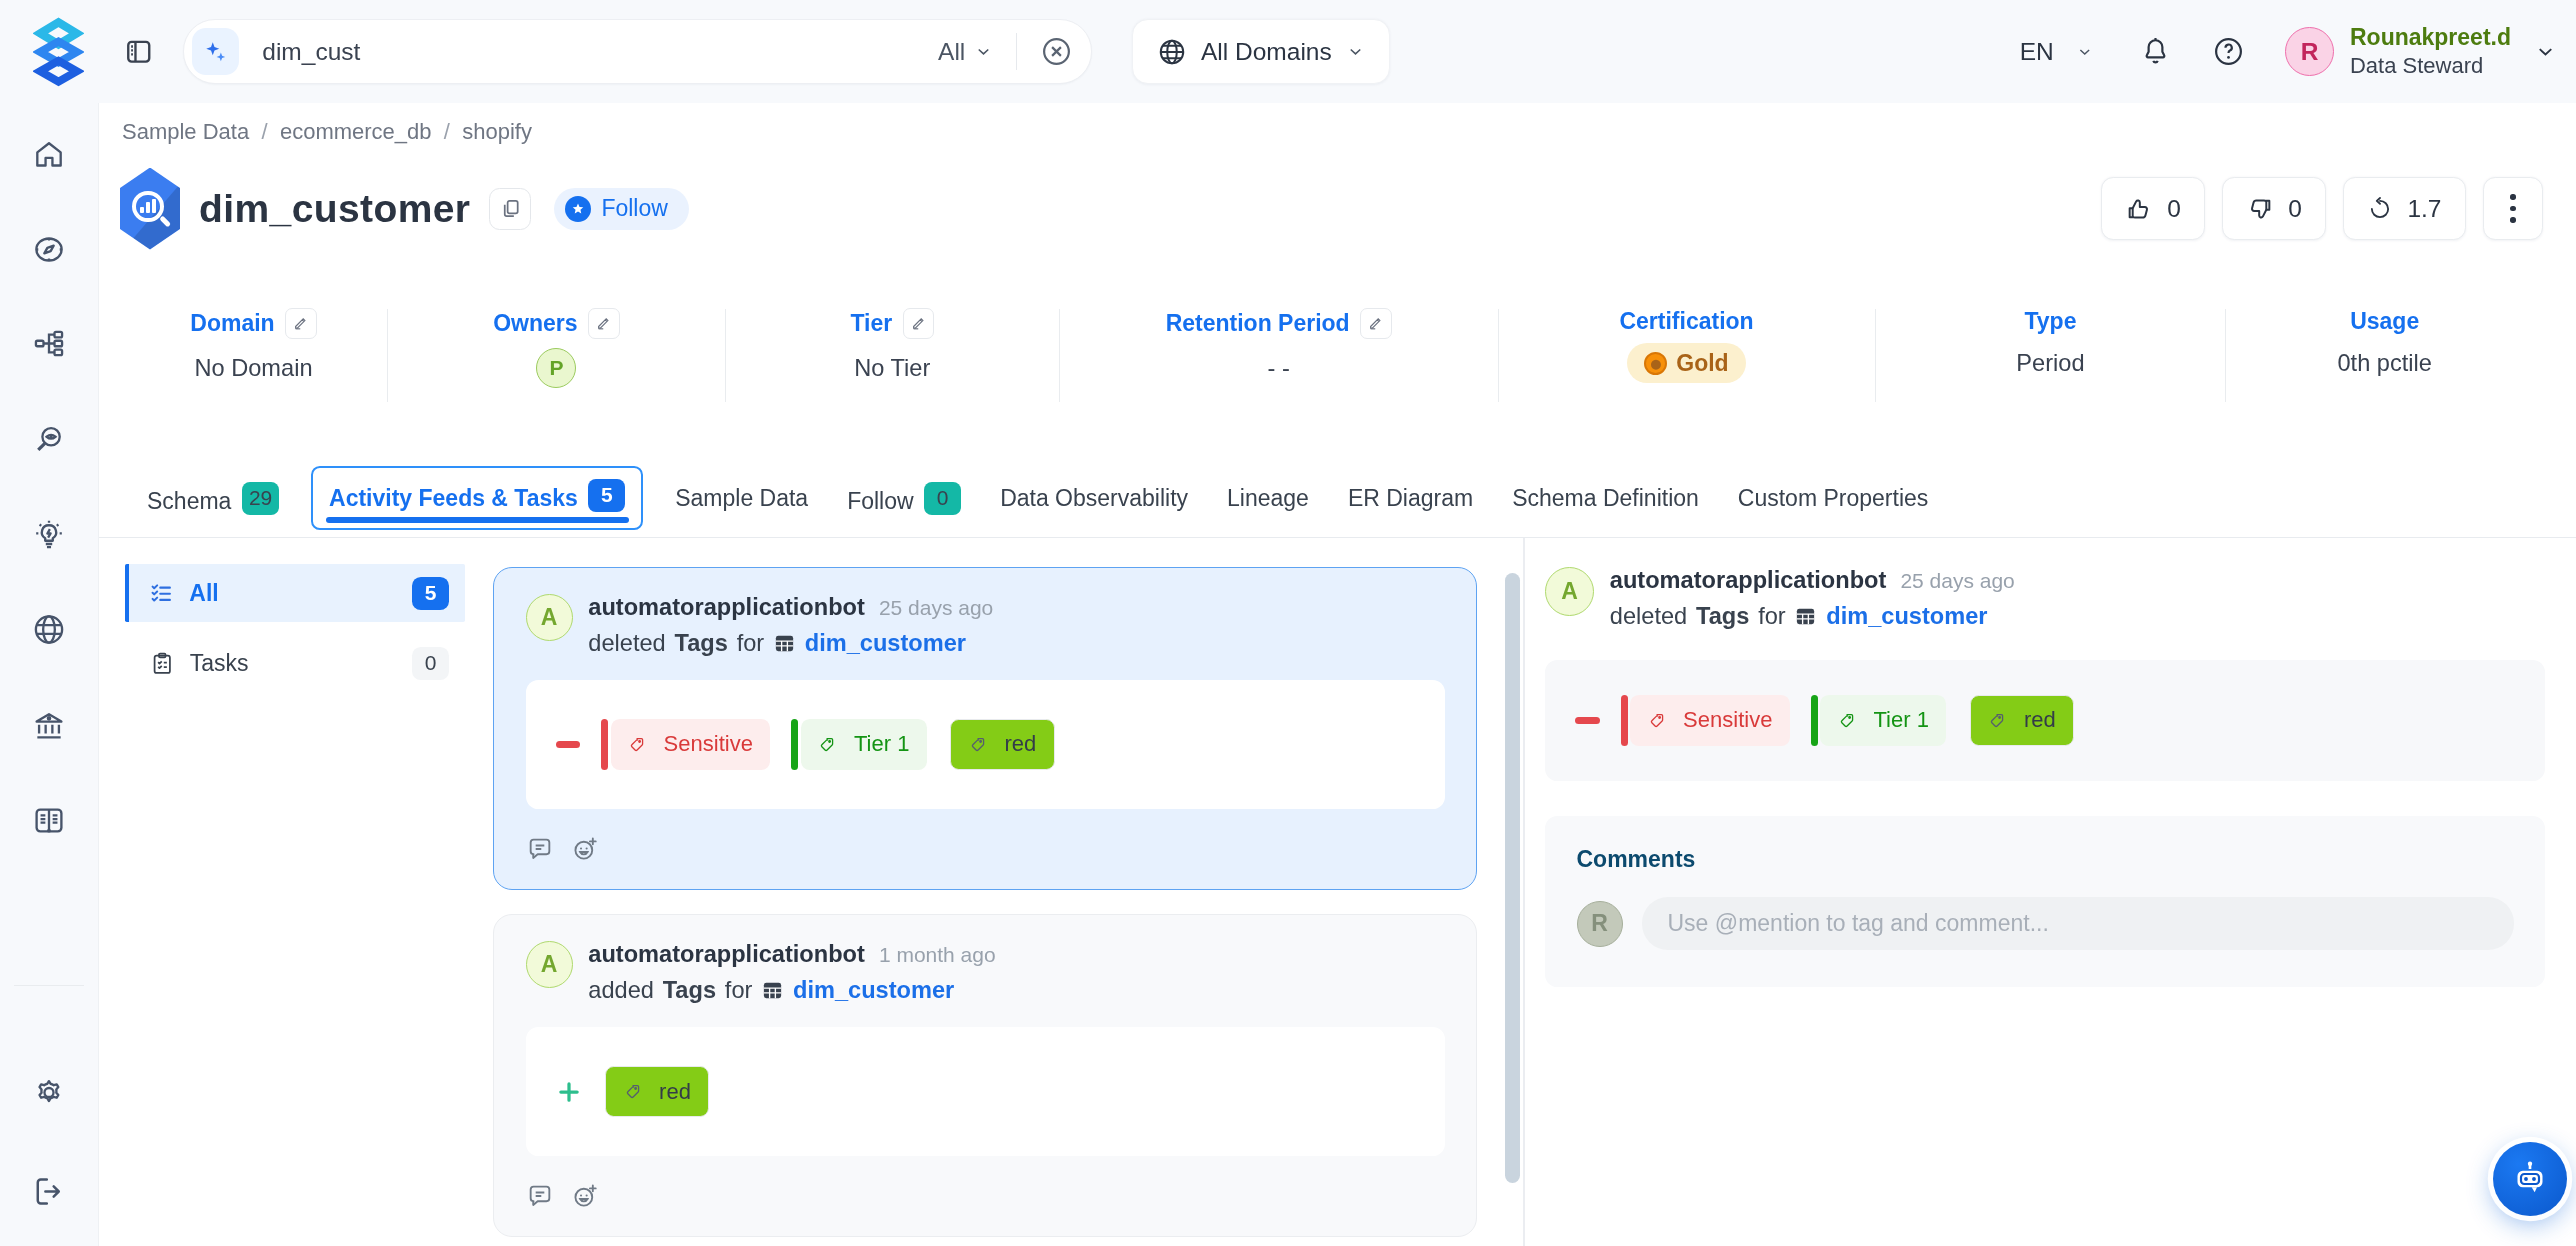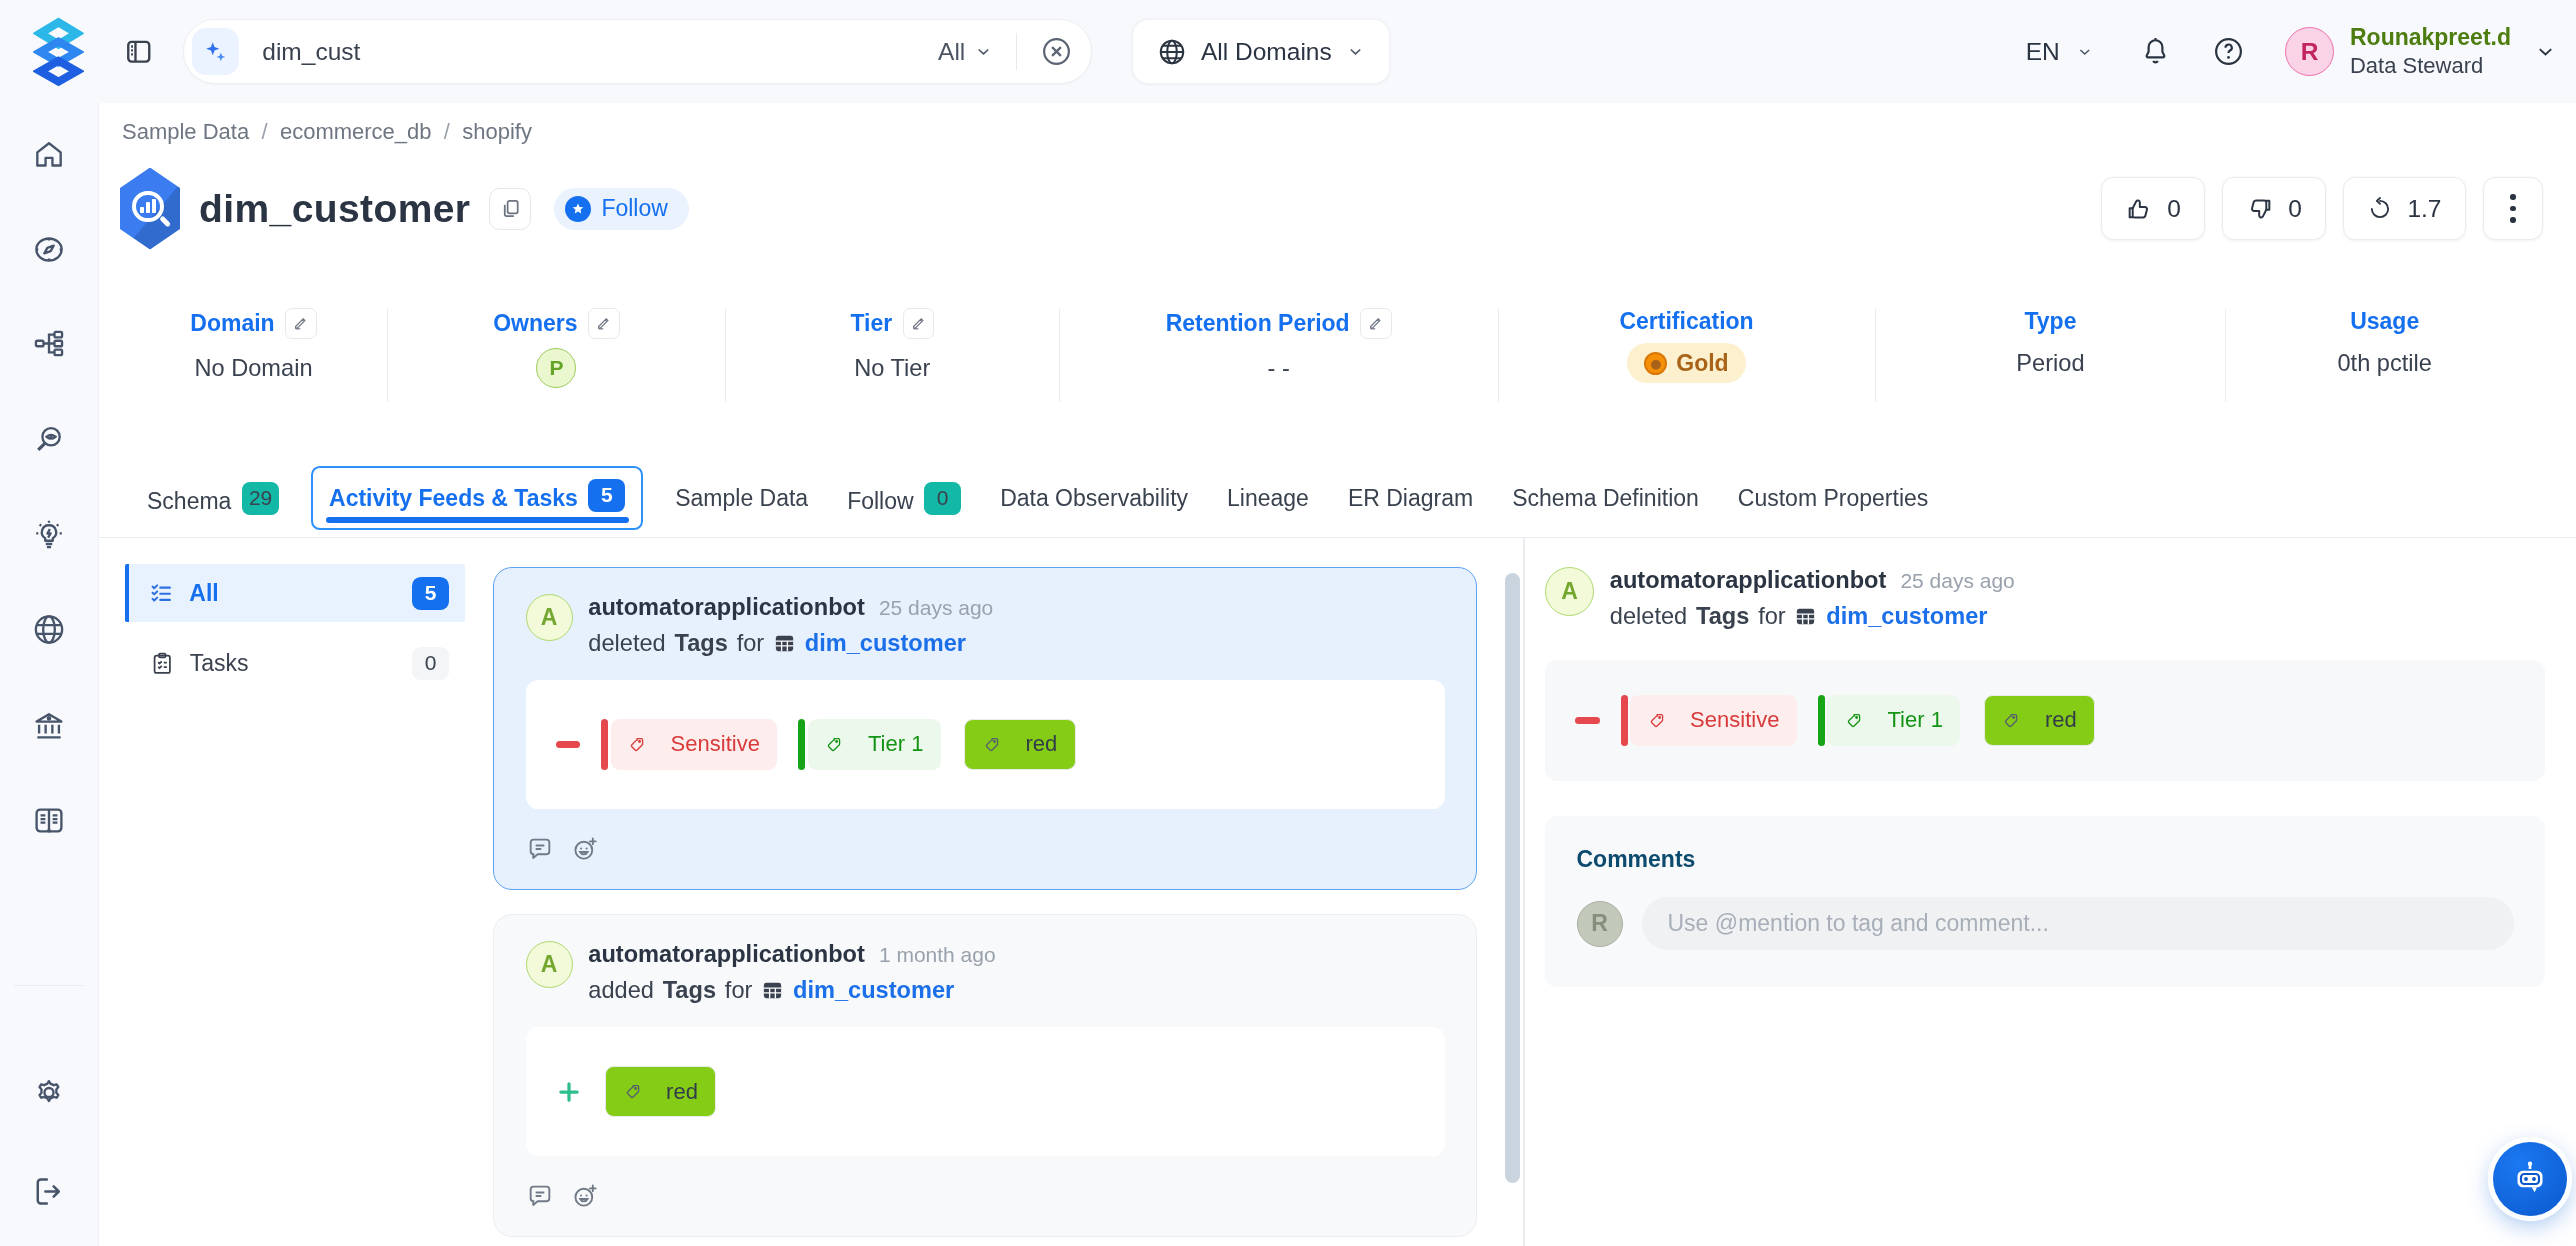--- a/index.html
+++ b/index.html
@@ -17,21 +17,21 @@
     padding:0 17.5px 0 8.8px; box-shadow:0 0.9px 1.8px rgba(20,40,80,.04); }
   .sparkle-btn { width:47px; height:47px; border-radius:14px; background:#EAF3FF;
     display:flex; align-items:center; justify-content:center; }
   .search-value { margin-left:23px; font-size:24.5px; color:#3A4250; flex:1; }
   .search-scope { display:flex; align-items:center; gap:8.8px; font-size:24.5px; color:#4B5563; }
   .search-div { width:0.9px; height:37px; background:#E6E9ED; margin:0 23px; }
   .domains-btn { margin-left:40px; height:65px; background:#fff; border:0.9px solid #F0F2F5;
     border-radius:15.8px; display:flex; align-items:center; gap:14px; padding:0 24.5px;
     box-shadow:0 0.9px 2.6px rgba(20,40,80,.05); font-size:24.5px; color:#2B3442; font-weight:500;}
   .topbar-spacer { flex:1; }
-  .lang { display:flex; align-items:center; gap:16px; font-size:24.5px; color:#2B3442; margin-right:46px;}
+  .lang { display:flex; align-items:center; gap:22px; font-size:24.5px; color:#2B3442; margin-right:46px;}
   .icon-btn { margin-right:40px; cursor:pointer; }
   .user-avatar { width:49px; height:49px; border-radius:50%; background:#FAD3E6;
     border:1.8px solid #EF6FAC; color:#C2255C; font-size:24.5px; font-weight:600;
     display:flex; align-items:center; justify-content:center; margin-right:15.8px;}
   .user-block { line-height:1.25; margin-right:23px;}
   .user-name { font-size:23px; font-weight:700; color:#4d7c0f;}
   .user-role { font-size:22px; color:#3A4250;}
 
   
   .sidebar { position:absolute; left:0; top:103px; width:99px; height:1143px;
@@ -129,21 +129,21 @@
   .feed-obj { font-weight:700; }
   .feed-link { color:#1B6FE8; font-weight:600; cursor:pointer;}
   .change-box { margin-top:23px; background:#fff; border-radius:12.3px; padding:39px 30px;
     display:flex; align-items:center; gap:21px;}
   .change-box.gray { background:#F7F8FA; padding:35px 30px;}
   .minus-mark { width:24.5px; height:7px; border-radius:3.5px; background:#E5484D; flex:0 0 24.5px;}
   .tag-chip { display:flex; align-items:stretch;}
   .tag-bar { width:7px; border-radius:3.5px;}
   .tag-bar.red { background:#E5484D;} .tag-bar.green { background:#17A417;}
   .tag-pill { margin-left:2.6px; height:51px; border-radius:8.8px; display:flex; align-items:center;
-    gap:25px; padding:0 17.5px; font-size:22px; font-weight:500;}
+    gap:18px; padding:0 17.5px; font-size:22px; font-weight:500;}
   .tag-pill.red { background:#FDEDED; color:#D93A3A;}
   .tag-pill.green { background:#EDF8EC; color:#149414;}
   .tag-pill.gray { background:#84cc16; border:0.9px solid #E8EAED; color:#333C49;}
   .reactions { margin-top:26px; display:flex; gap:17.5px;}
   .reaction-btn { cursor:pointer; }
 
   .scroll-thumb { position:absolute; left:1406px; top:470px; width:15px; height:610px;
     border-radius:7.9px; background:#C9D4DE; cursor:grab;}
   .panel-divider { position:absolute; left:1424px; top:435px; bottom:0; width:1.8px; background:#EBEDF1;}
 

